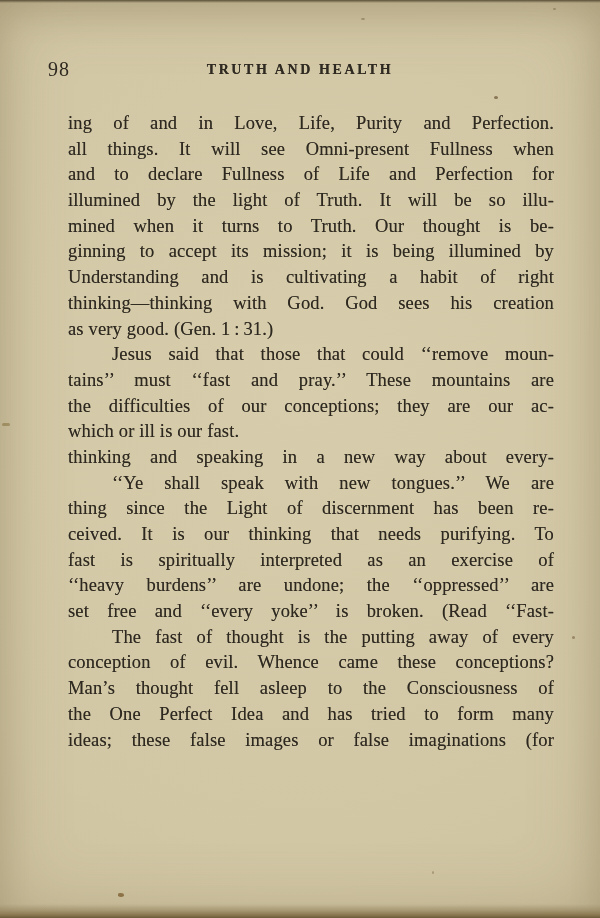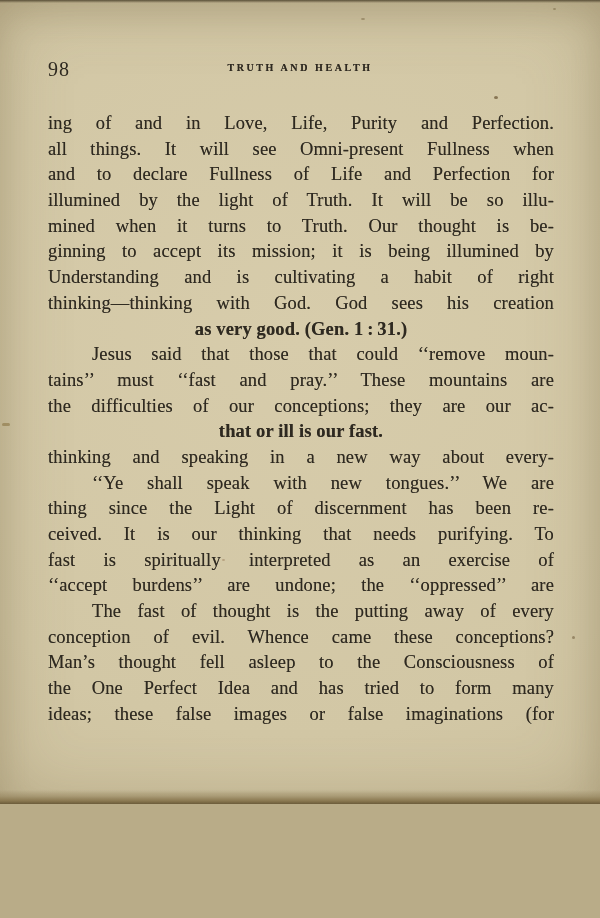--- a/index.html
+++ b/index.html
@@ -4,21 +4,21 @@
 <style>
   html,body{margin:0;padding:0;}
   body{
     width:600px;height:918px;
     font-family:"Liberation Serif","DejaVu Serif",serif;
     background:#b9ac88;
     overflow:hidden;
   }
   .page{
     position:relative;
-    width:600px;height:804px;
+    width:600px;height:918px;
     background:
       radial-gradient(ellipse 130% 90% at 50% 42%, #d7ccab 0%, #d2c7a5 55%, #cabe9b 88%, #c4b792 100%);
     box-shadow:inset 0 0 70px rgba(118,102,66,.30), inset 0 14px 30px rgba(110,95,60,.18);
     overflow:hidden;
   }
   .top-edge{
     position:absolute;top:0;left:0;width:100%;height:3px;
     background:linear-gradient(to bottom, rgba(74,64,42,.85), rgba(74,64,42,0));
   }
   .bottom-edge{
@@ -28,37 +28,38 @@
   .header{
     position:absolute;top:58px;left:48px;right:48px;height:24px;
     color:#2f2a21;
   }
   .page-number{
     position:absolute;left:0;top:0;
     font-size:20px;letter-spacing:1px;
   }
   .running-title{
     position:absolute;left:0;right:0;top:4px;text-align:center;
-    font-size:10px;font-weight:700;letter-spacing:2.6px;
+    font-size:14px;font-weight:700;letter-spacing:2.6px;
     text-shadow:0 0 .5px rgba(47,42,33,.7);
   }
   .text-block{
     position:absolute;top:111px;left:48px;width:506px;
     color:#2e2920;
     font-size:18.5px;
     letter-spacing:.15px;
     text-shadow:0 0 .5px rgba(46,41,32,.55);
   }
   .line{
     line-height:25.7px;height:25.7px;
     white-space:normal;
     overflow:visible;
+    margin-left:20px;
   }
   .line.j{ text-align:justify; text-align-last:justify; }
-  .line.nj{ text-align:center;font-weight:bold; }
+  .line.nj{ text-align:left; }
   .line.ind{ padding-left:44px; }
   
   .speck{ position:absolute; border-radius:50%; background:#6d5a38; opacity:.75; }
   .s1{ left:494px; top:96px;  width:4px; height:3px; }
   .s2{ left:118px; top:893px; width:6px; height:4px; background:#7a5a2c; border-radius:40% 60% 50% 50%; }
   .s3{ left:2px;   top:423px; width:8px; height:3px; background:#8a7444; opacity:.6; border-radius:2px; }
   .s4{ left:572px; top:636px; width:3px; height:3px; opacity:.55; }
   .s5{ left:361px; top:18px;  width:4px; height:2px; opacity:.45; }
   .s6{ left:553px; top:8px;   width:3px; height:2px; opacity:.45; }
   .s7{ left:222px; top:559px; width:3px; height:2px; background:#9b7d5a; opacity:.5; }
@@ -81,27 +82,28 @@
       <div class="line j">and to declare Fullness of Life and Perfection for</div>
       <div class="line j">illumined by the light of Truth.  It will be so illu-</div>
       <div class="line j">mined when it turns to Truth.  Our thought is be-</div>
       <div class="line j">ginning to accept its mission; it is being illumined by</div>
       <div class="line j">Understanding and is cultivating a habit of right</div>
       <div class="line j">thinking—thinking with God.  God sees his creation</div>
       <div class="line nj">as very good.  (Gen. 1 : 31.)</div>
       <div class="line j ind">Jesus said that those that could ‘‘remove moun-</div>
       <div class="line j">tains’’ must ‘‘fast and pray.’’  These mountains are</div>
       <div class="line j">the difficulties of our conceptions; they are our ac-</div>
-      <div class="line nj">that or ill is our fast.</div>
+      <div class="line nj">which or ill is our fast.</div>
       <div class="line j">thinking and speaking in a new way about every-</div>
       <div class="line j ind">‘‘Ye shall speak with new tongues.’’  We are</div>
       <div class="line j">thing since the Light of discernment has been re-</div>
       <div class="line j">ceived.  It is our thinking that needs purifying.  To</div>
       <div class="line j">fast is spiritually interpreted as an exercise of</div>
-      <div class="line j">‘‘accept burdens’’ are undone; the ‘‘oppressed’’ are</div>
+      <div class="line j">‘‘heavy burdens’’ are undone; the ‘‘oppressed’’ are</div>
+      <div class="line j">set free and ‘‘every yoke’’ is broken.  (Read ‘‘Fast-</div>
       <div class="line j ind">The fast of thought is the putting away of every</div>
       <div class="line j">conception of evil.  Whence came these conceptions?</div>
       <div class="line j">Man’s thought fell asleep to the Consciousness of</div>
       <div class="line j">the One Perfect Idea and has tried to form many</div>
       <div class="line j">ideas; these false images or false imaginations (for</div>
     </div>
 
   <div class="speck s1"></div>
   <div class="speck s2"></div>
   <div class="speck s3"></div>

